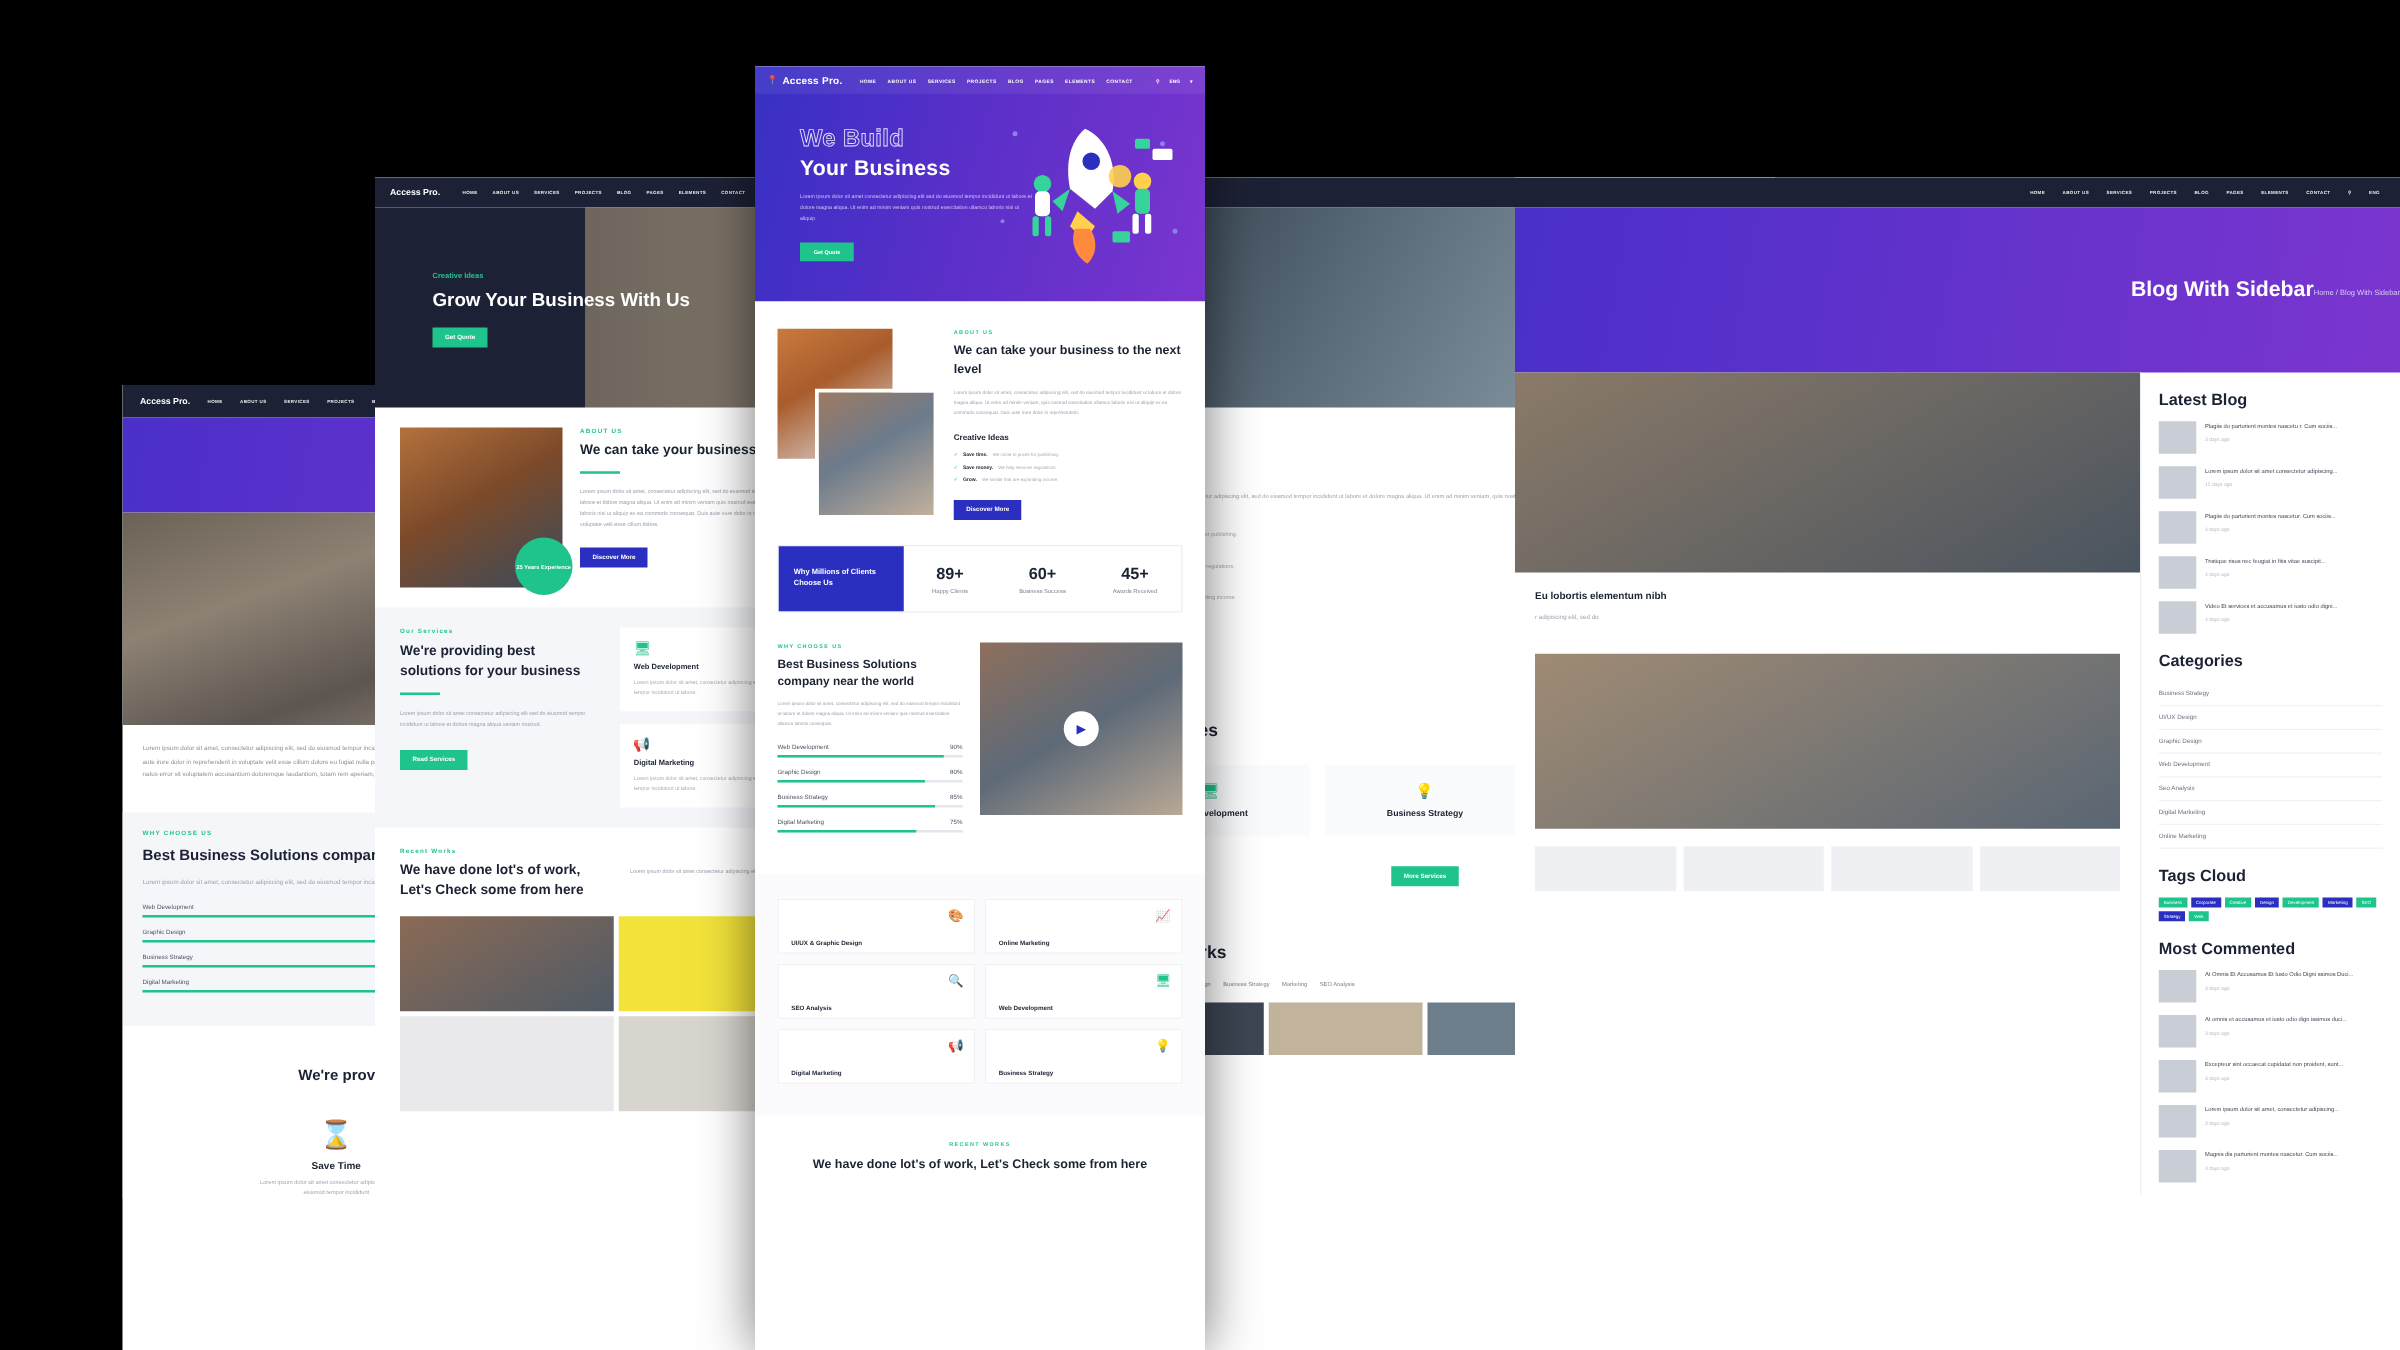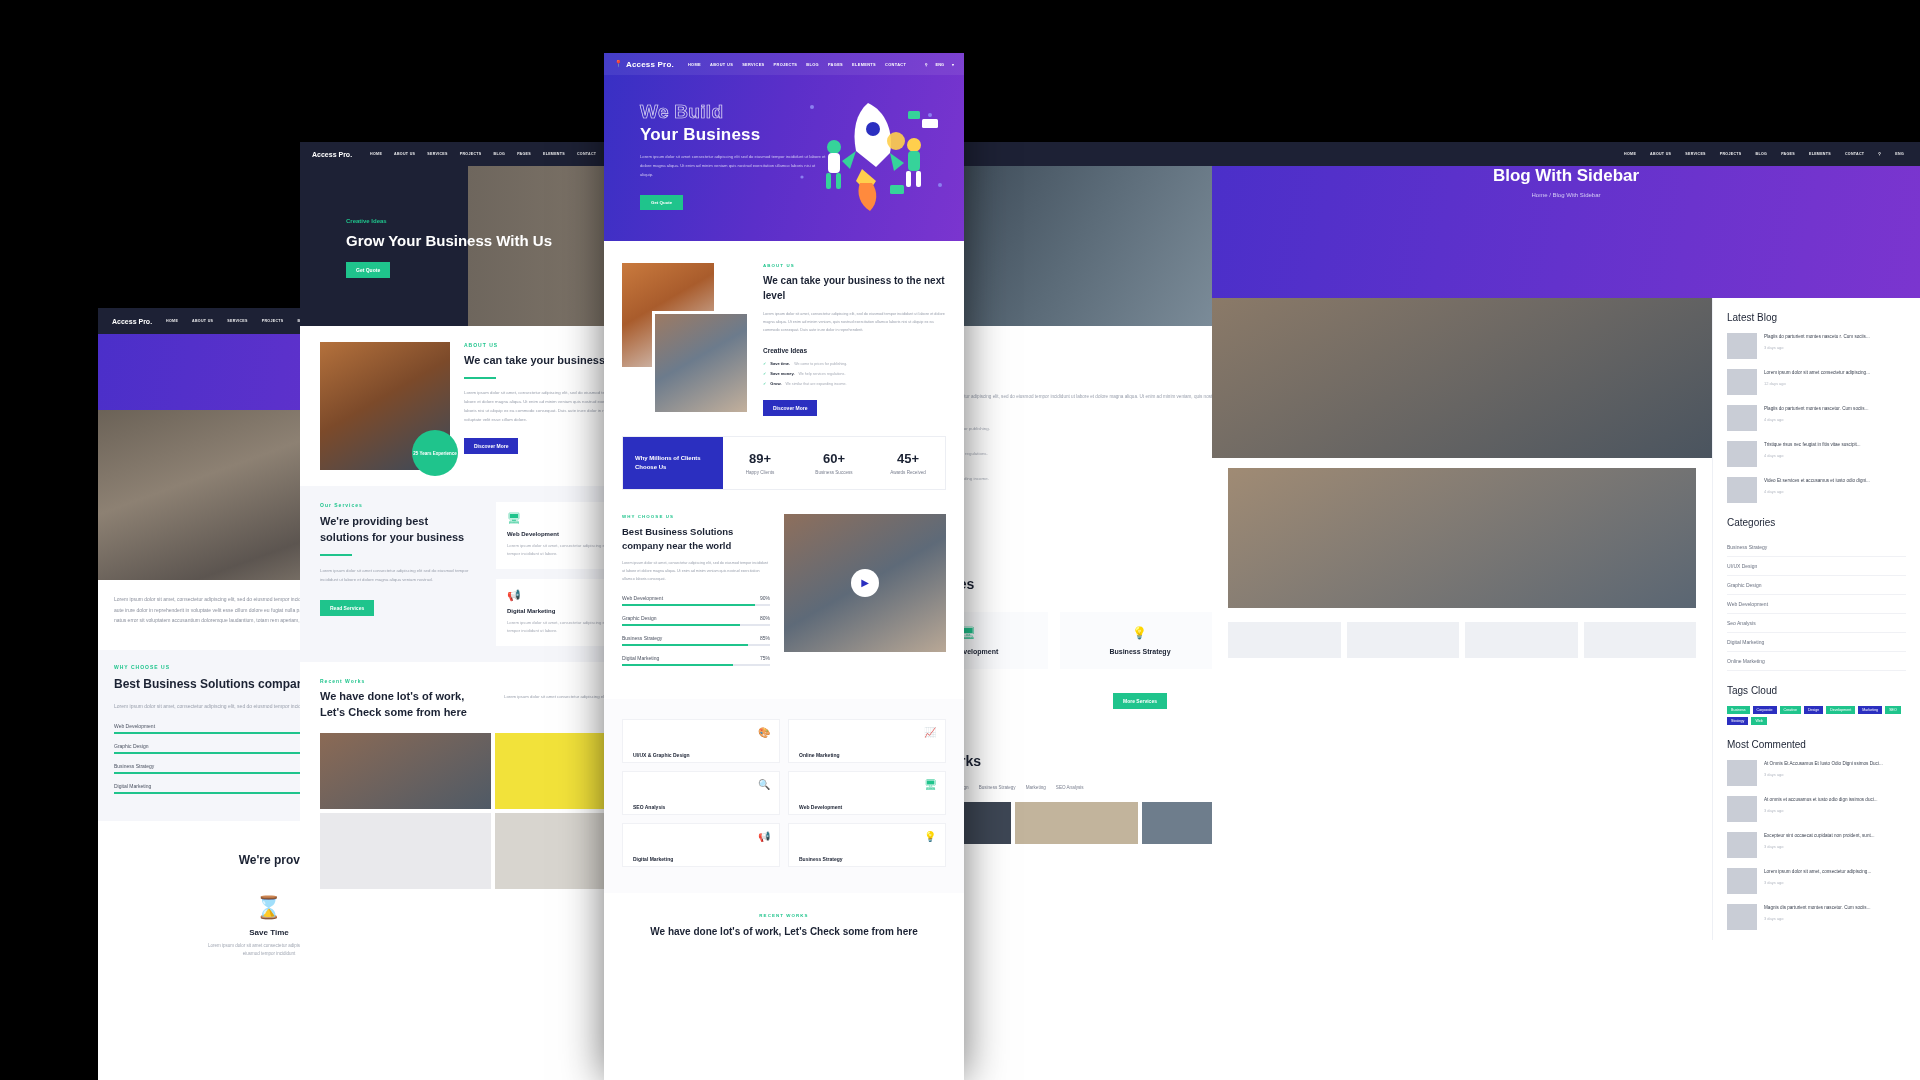--- a/index.html
+++ b/index.html
@@ -83,27 +83,27 @@
   .p2 .works h2 { font-size: 11px; color: #1b2233; margin-top: 5px; line-height: 1.45; font-weight: 700; width: 170px; }
   .p2 .works p { font-size: 4.3px; line-height: 2.1; color: #9aa0ad; flex: 1; margin-top: 8px; }
   .p2 .gal { display: grid; grid-template-columns: repeat(3,1fr); gap: 4px; padding: 12px 20px 0; }
   .p2 .gal div { height: 76px; }
 
   
   .p3 { left: 1212px; top: 142px; width: 708px; height: 938px; }
   .p3 .nav { height: 24px; background: #1d2135; display: flex; align-items: center;
              justify-content: flex-end; padding: 0 16px; gap: 14px; }
   .p3 .hero { height: 132px; background: linear-gradient(100deg,#4b2fc9,#7b35cf);
-              display: flex; flex-direction: column; align-items: center; justify-content: flex-start; }
+              display: flex; flex-direction: row; align-items: center; justify-content: flex-end; }
   .p3 .hero h1 { color: #fff; font-size: 17px; font-weight: 700; }
   .p3 .hero .crumb { color: #d6cdf5; font-size: 6px; margin-top: 6px; }
   .p3 .content { display: flex; }
   .p3 .main { flex: 1; }
   .p3 .side { width: 208px; padding: 14px 14px 0; border-left: 1px solid #eef0f5; }
-  .p3 .side h4 { font-size: 10px; color: #1b2233; font-weight: 400; margin-bottom: 10px; }
+  .p3 .side h4 { font-size: 13px; color: #1b2233; font-weight: 700; margin-bottom: 10px; }
   .p3 .side .post { display: flex; gap: 7px; margin-bottom: 10px; }
   .p3 .side .post .th { width: 30px; height: 26px; background: #c9cdd6; flex: none; }
   .p3 .side .post .pt { font-size: 4.6px; color: #3d4452; line-height: 1.9; }
   .p3 .side .post .pd { font-size: 4px; color: #b3b8c2; margin-top: 3px; }
   .p3 .side .cat { font-size: 5px; color: #6a7180; padding: 6px 0; border-bottom: 1px solid #f0f1f5; }
   .p3 .tags { display: flex; flex-wrap: wrap; gap: 3px; }
   .p3 .tags span { font-size: 3.6px; color: #fff; background: #1fc48c; padding: 2px 4px; }
   .p3 .tags span.b { background: #2b2fc0; }
 
   
@@ -424,20 +424,24 @@
       <span class="navitem">⚲</span>
       <span class="navitem">ENG</span>
     </div>
     <div class="hero">
       <h1>Blog With Sidebar</h1>
       <div class="crumb">Home / Blog With Sidebar</div>
     </div>
     <div class="content">
       <div class="main">
         <div style="height:160px;background:linear-gradient(150deg,#8b7a68,#4a545f)"></div>
+        <div style="padding:14px 16px">
+          <div style="font-size:8px;font-weight:700;color:#1b2233">Eu lobortis elementum nibh</div>
+          <div style="font-size:5px;color:#9aa0ad;margin-top:8px;line-height:2">r adipiscing elit, sed do</div>
+        </div>
         <div style="height:140px;background:linear-gradient(150deg,#a08b74,#5a6673);margin:10px 16px"></div>
         <div style="display:grid;grid-template-columns:repeat(4,1fr);gap:6px;margin:14px 16px">
           <div style="height:36px;background:#eef0f4"></div>
           <div style="height:36px;background:#eef0f4"></div>
           <div style="height:36px;background:#eef0f4"></div>
           <div style="height:36px;background:#eef0f4"></div>
         </div>
       </div>
       <div class="side">
         <h4>Latest Blog</h4>

